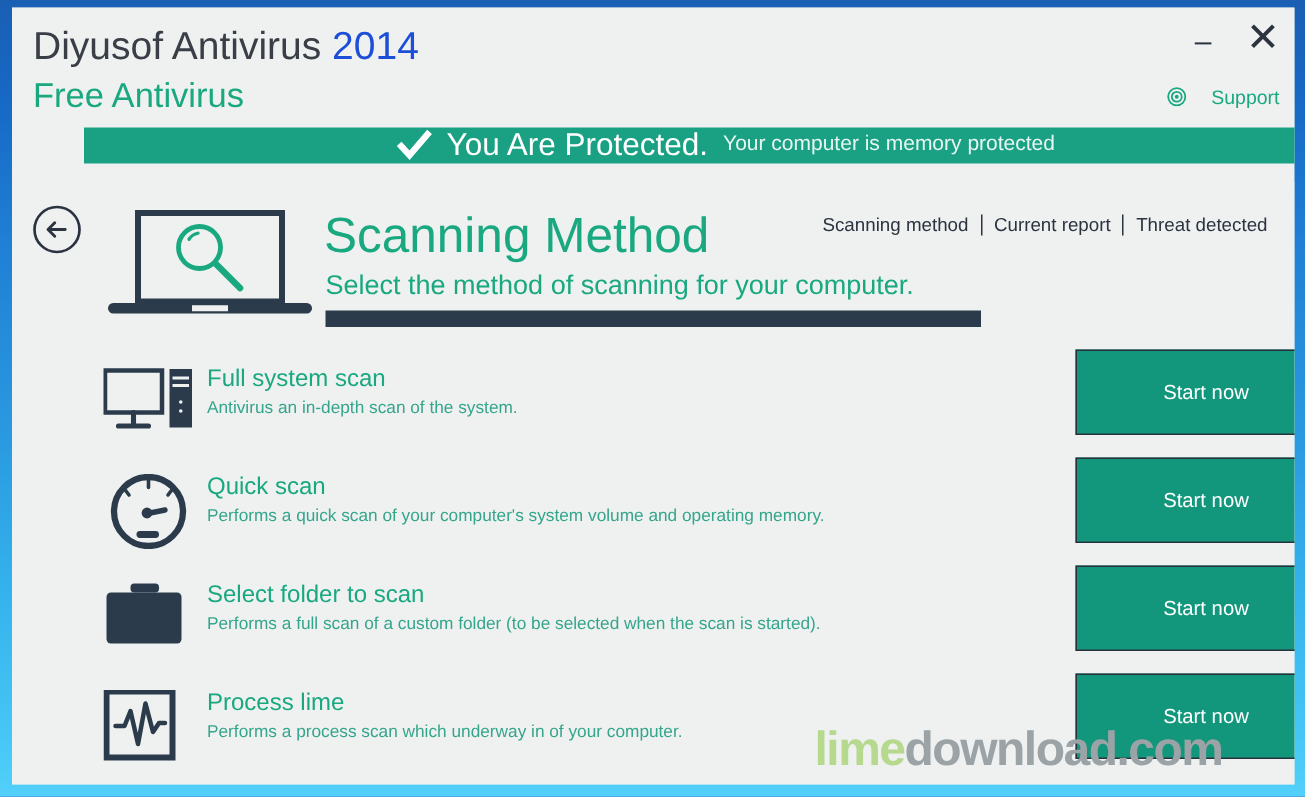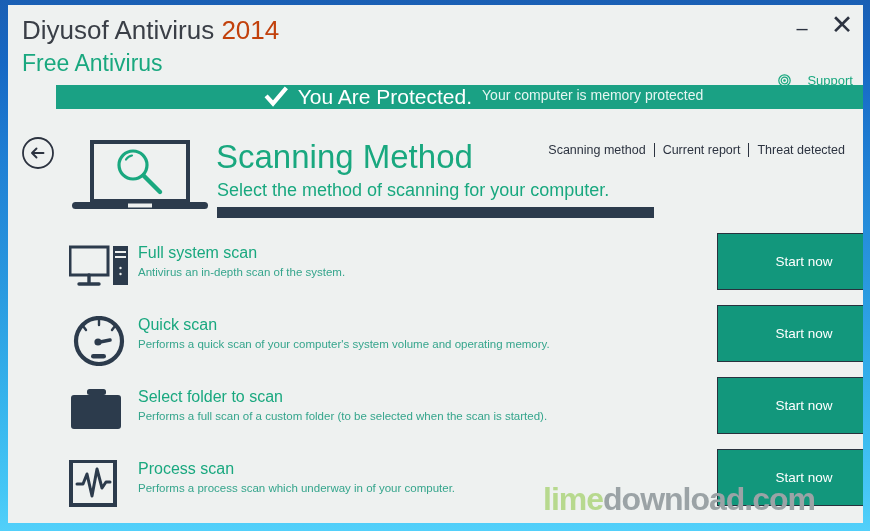--- a/index.html
+++ b/index.html
@@ -45,21 +45,21 @@
   }
   #app-title {
     position: absolute;
     left: 14px; top: 10px;
     font-size: 26px;
     color: #3a3f47;
     letter-spacing: 0px;
     white-space: nowrap;
   }
   #app-title .year {
-    color: #c2410c;
+    color: #1d4ed8;
   }
   #app-subtitle {
     position: absolute;
     left: 14px; top: 45px;
     font-size: 23px;
     color: #19a87f;
     white-space: nowrap;
   }
   #win-controls {
     position: absolute;
@@ -75,21 +75,21 @@
     width: 26px;
     text-align: center;
     cursor: pointer;
     user-select: none;
   }
   #minimize-btn { font-size: 20px; position: relative; top: 3px; }
   #close-btn { font-size: 27px; font-weight: 300; }
 
   #support-link {
     position: absolute;
-    right: 10px; top: 68px;
+    right: 10px; top: 52px;
     display: flex;
     align-items: center;
     gap: 16px;
     color: #19a87f;
     font-size: 13px;
     cursor: pointer;
     white-space: nowrap;
   }
 
   
@@ -343,21 +343,21 @@
       <div class="scan-name">Select folder to scan</div>
       <div class="scan-desc">Performs a full scan of a custom folder (to be selected when the scan is started).</div>
       <button class="start-btn">Start now</button>
     </div>
 
     <div class="scan-row" style="top:339px;">
       <svg class="scan-icon" viewBox="0 0 60 50">
         <rect x="2" y="1" width="44" height="44" fill="none" stroke="#2c3b4c" stroke-width="4"></rect>
         <path d="M8 24 L14 24 L18 14 L23 36 L28 9 L33 28 L37 22 L41 22" fill="none" stroke="#2c3b4c" stroke-width="3" stroke-linejoin="round" stroke-linecap="round"></path>
       </svg>
-      <div class="scan-name">Process scan</div>
+      <div class="scan-name">Process lime</div>
       <div class="scan-desc">Performs a process scan which underway in of your computer.</div>
       <button class="start-btn">Start now</button>
     </div>
 
   </div>
 </div>
 
 <div id="watermark">
   <span class="wm-lime">lime</span><span class="wm-rest">download.com</span>
 </div>

